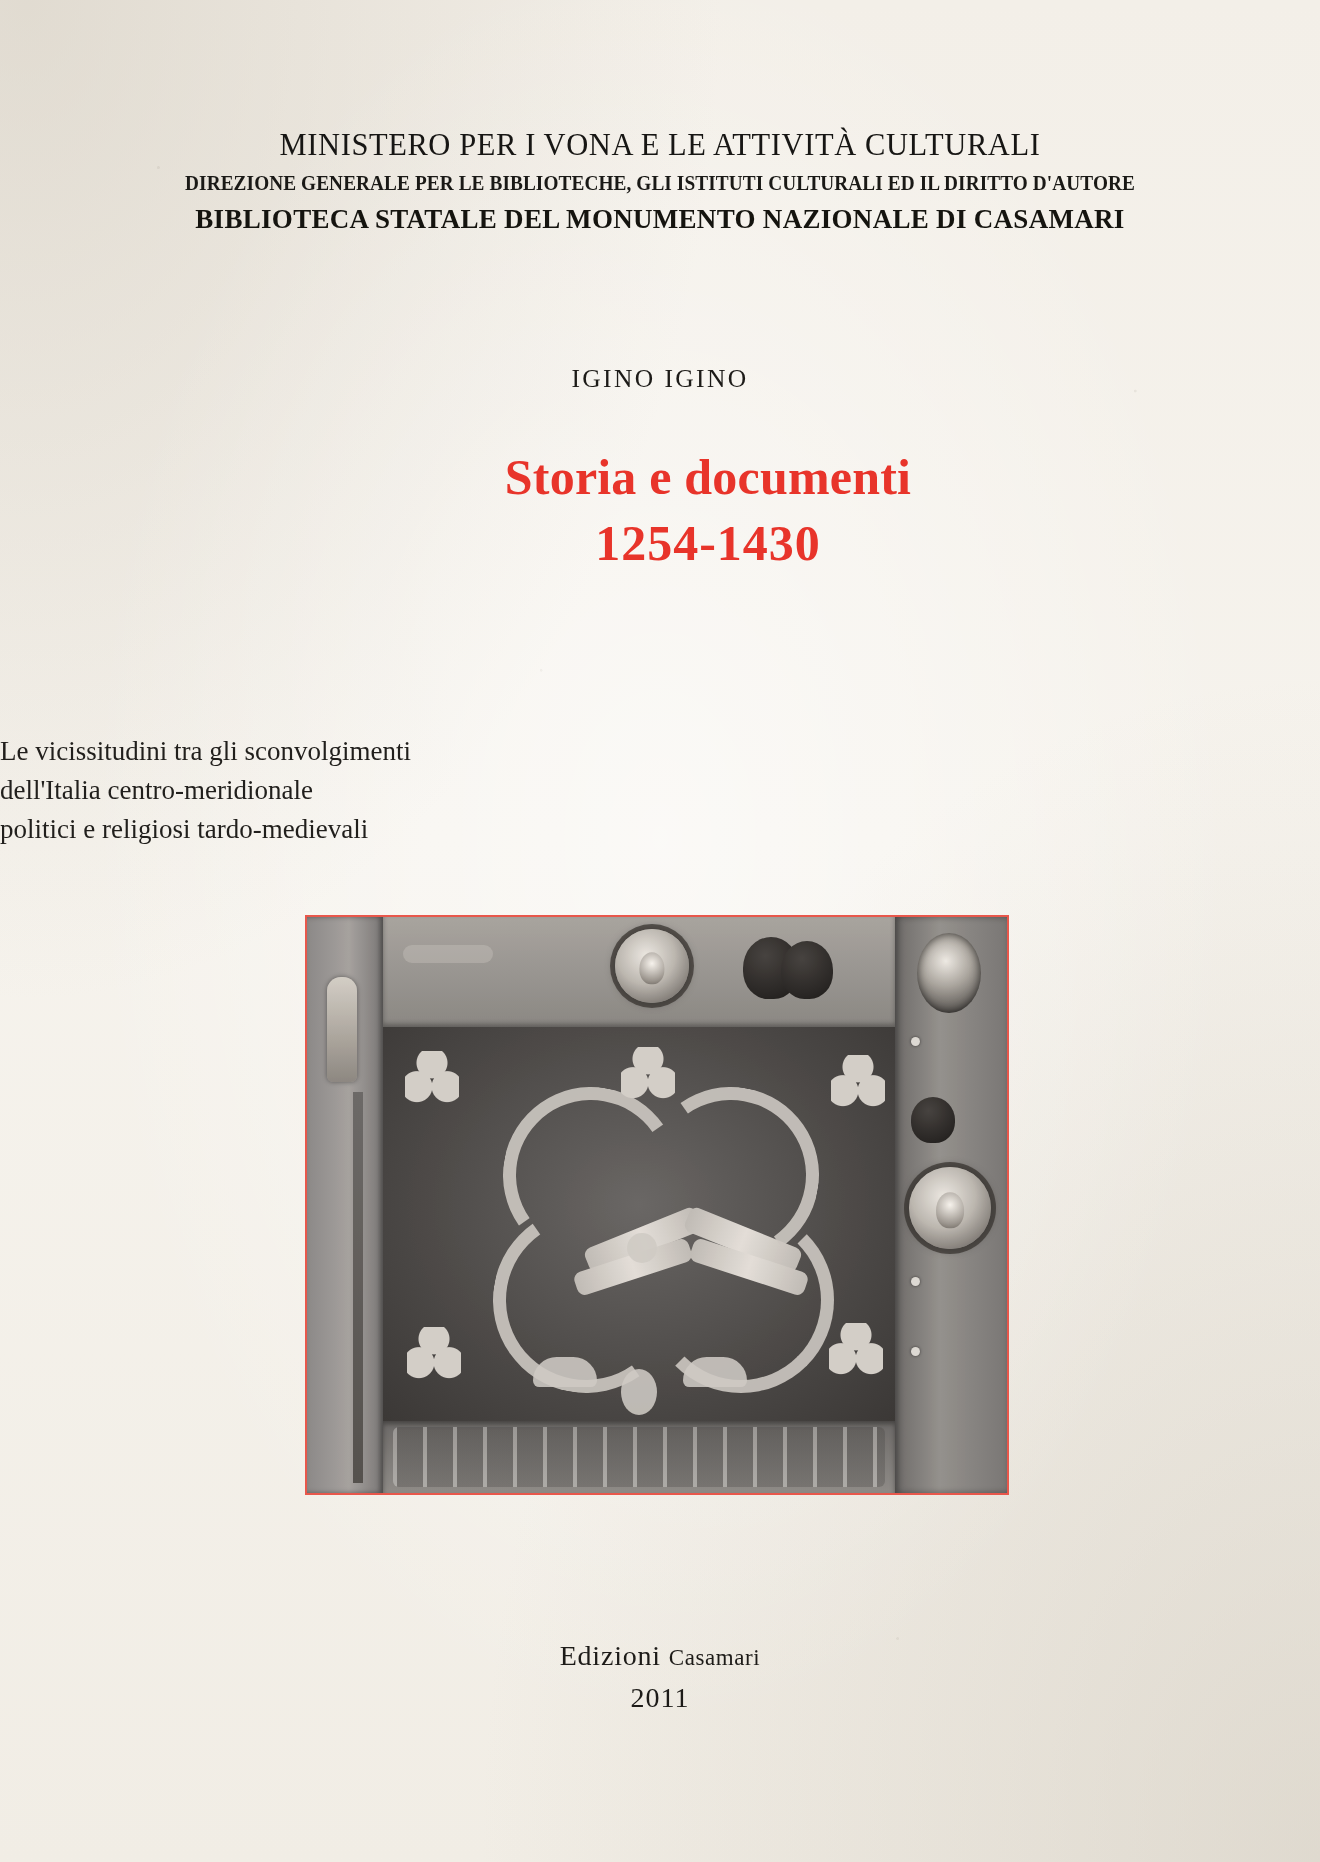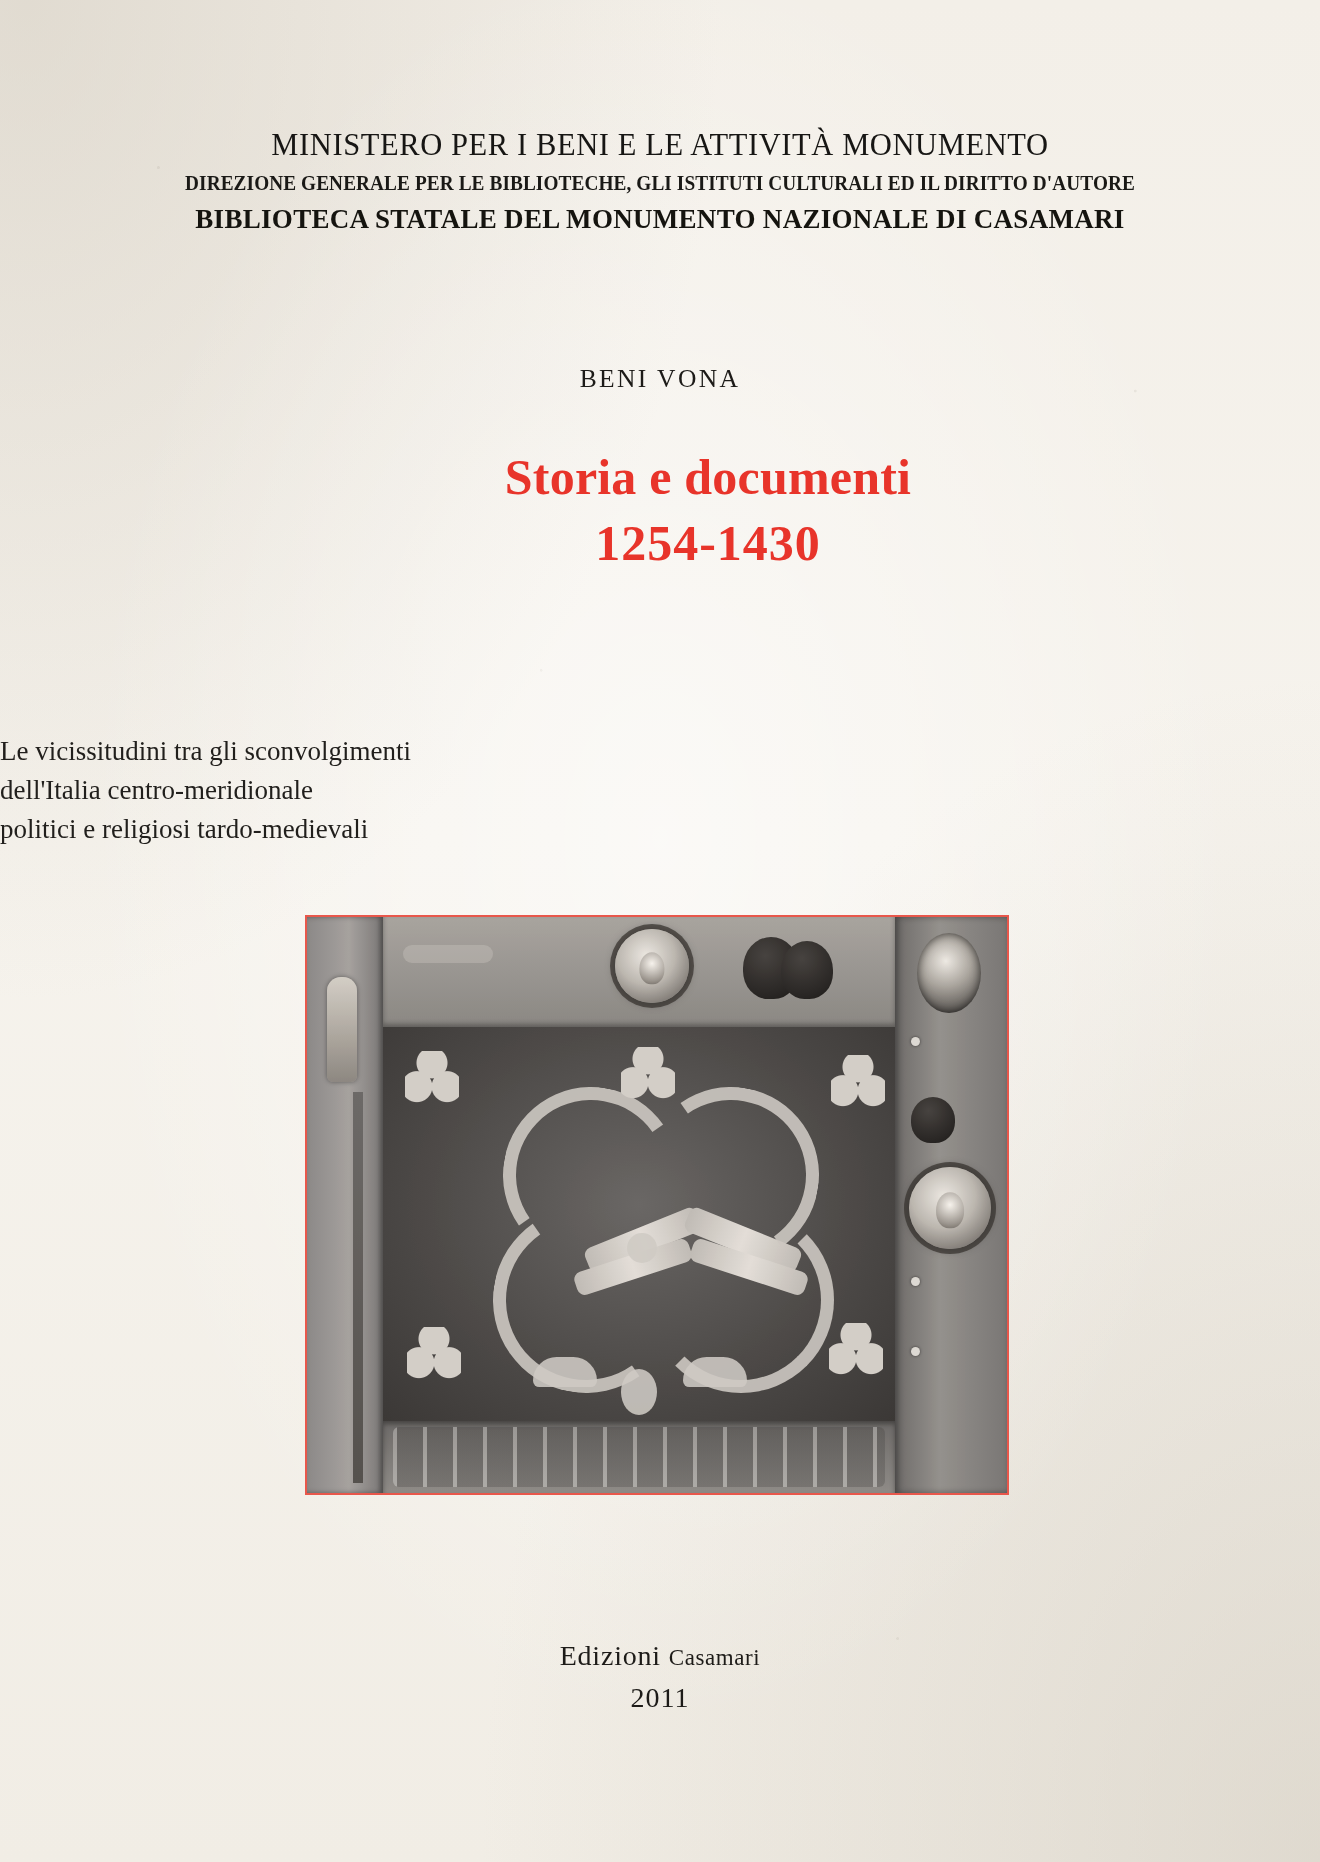--- a/index.html
+++ b/index.html
@@ -311,26 +311,26 @@
     color: #1d1b18;
   }
 </style>
 </head>
 <body>
 
 <div class="page">
   <div class="content">
 
     <div class="institution">
-      <div class="inst-line-1">MINISTERO PER I BENI E LE ATTIVITÀ MONUMENTO</div>
+      <div class="inst-line-1">MINISTERO PER I VONA E LE ATTIVITÀ CULTURALI</div>
       <div class="inst-line-2">DIREZIONE GENERALE PER LE BIBLIOTECHE, GLI ISTITUTI CULTURALI ED IL DIRITTO D'AUTORE</div>
       <div class="inst-line-3">BIBLIOTECA STATALE DEL MONUMENTO NAZIONALE DI CASAMARI</div>
     </div>
 
-    <div class="author">BENI  VONA</div>
+    <div class="author">IGINO  IGINO</div>
 
     <div class="title-block">
       <div class="title-line">Storia e documenti</div>
       <div class="title-line year">1254-1430</div>
     </div>
 
     <div class="subtitle">
       <div>Le vicissitudini tra gli sconvolgimenti</div>
       <div>dell'Italia centro-meridionale</div>
       <div>politici e religiosi tardo-medievali</div>

